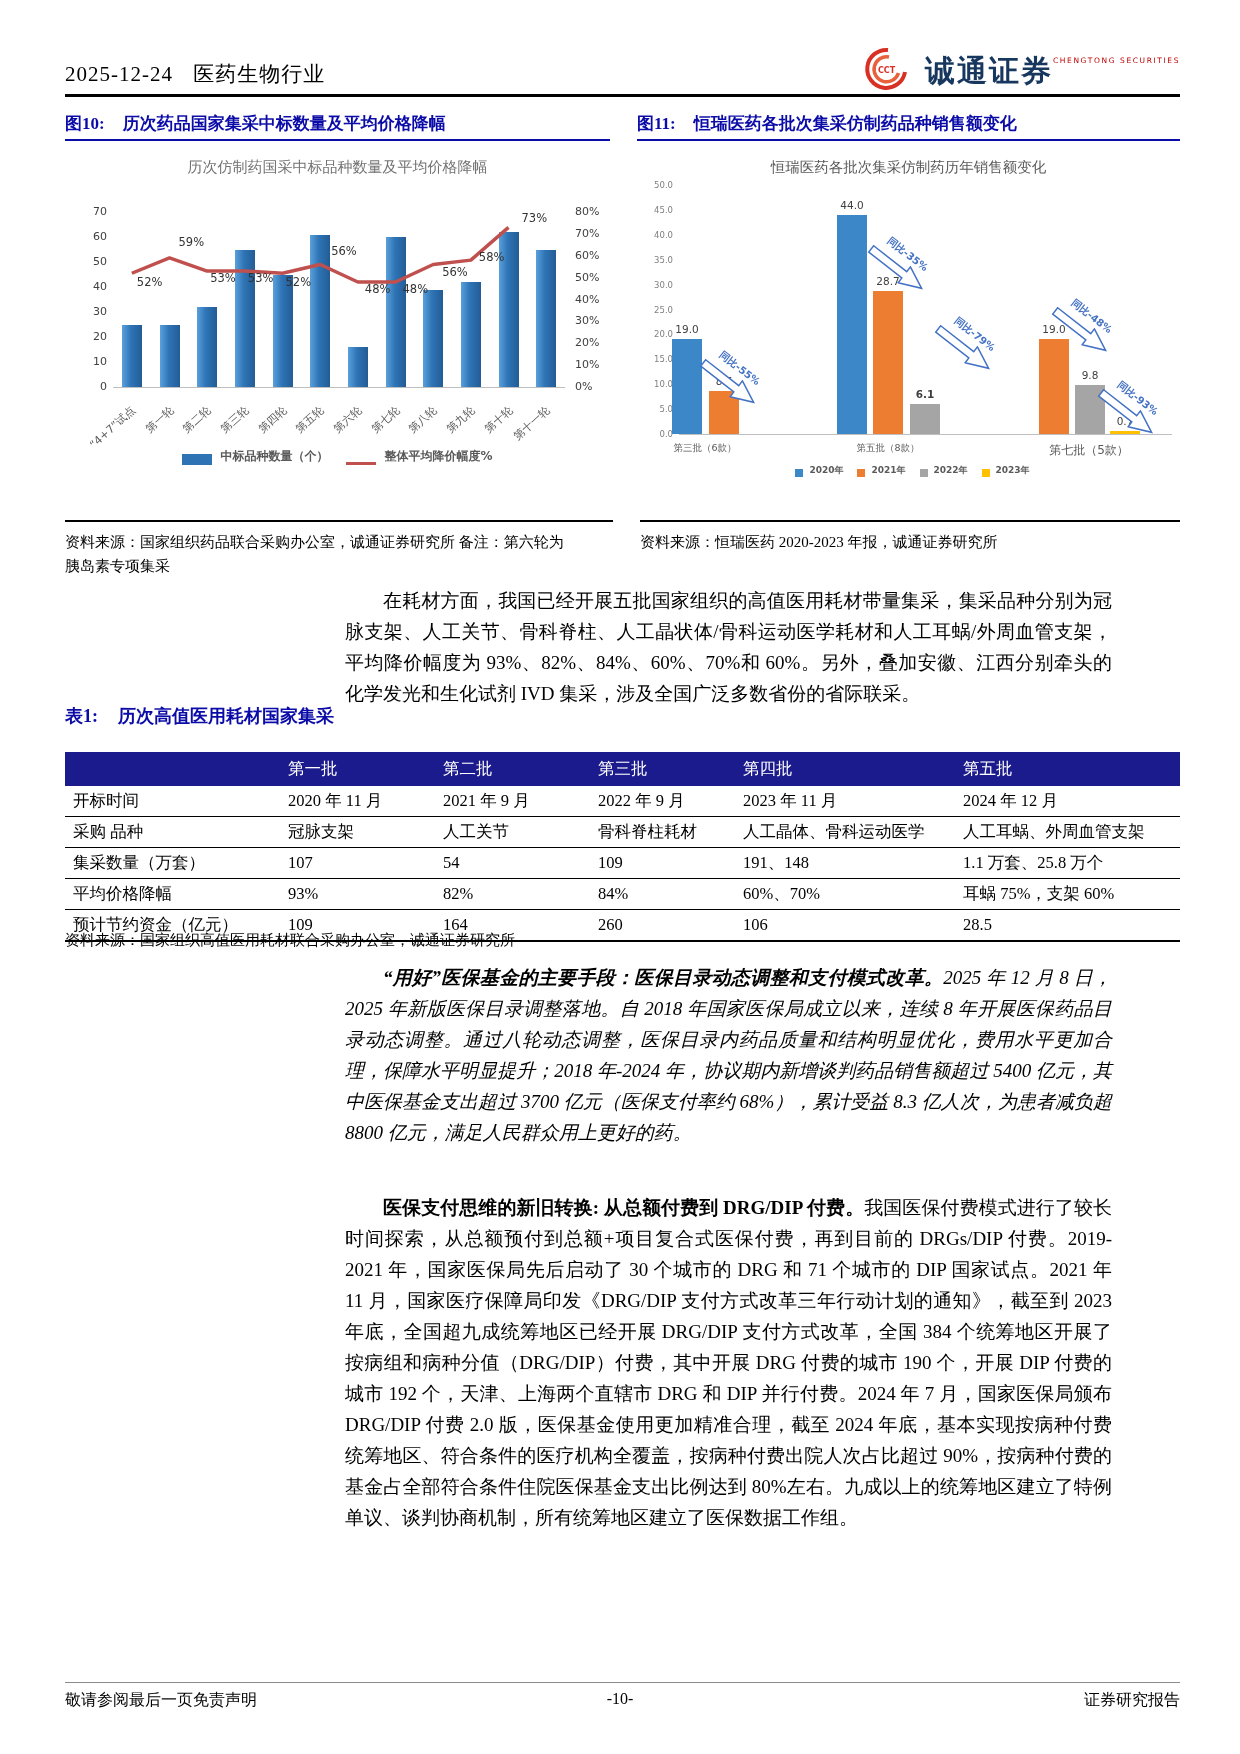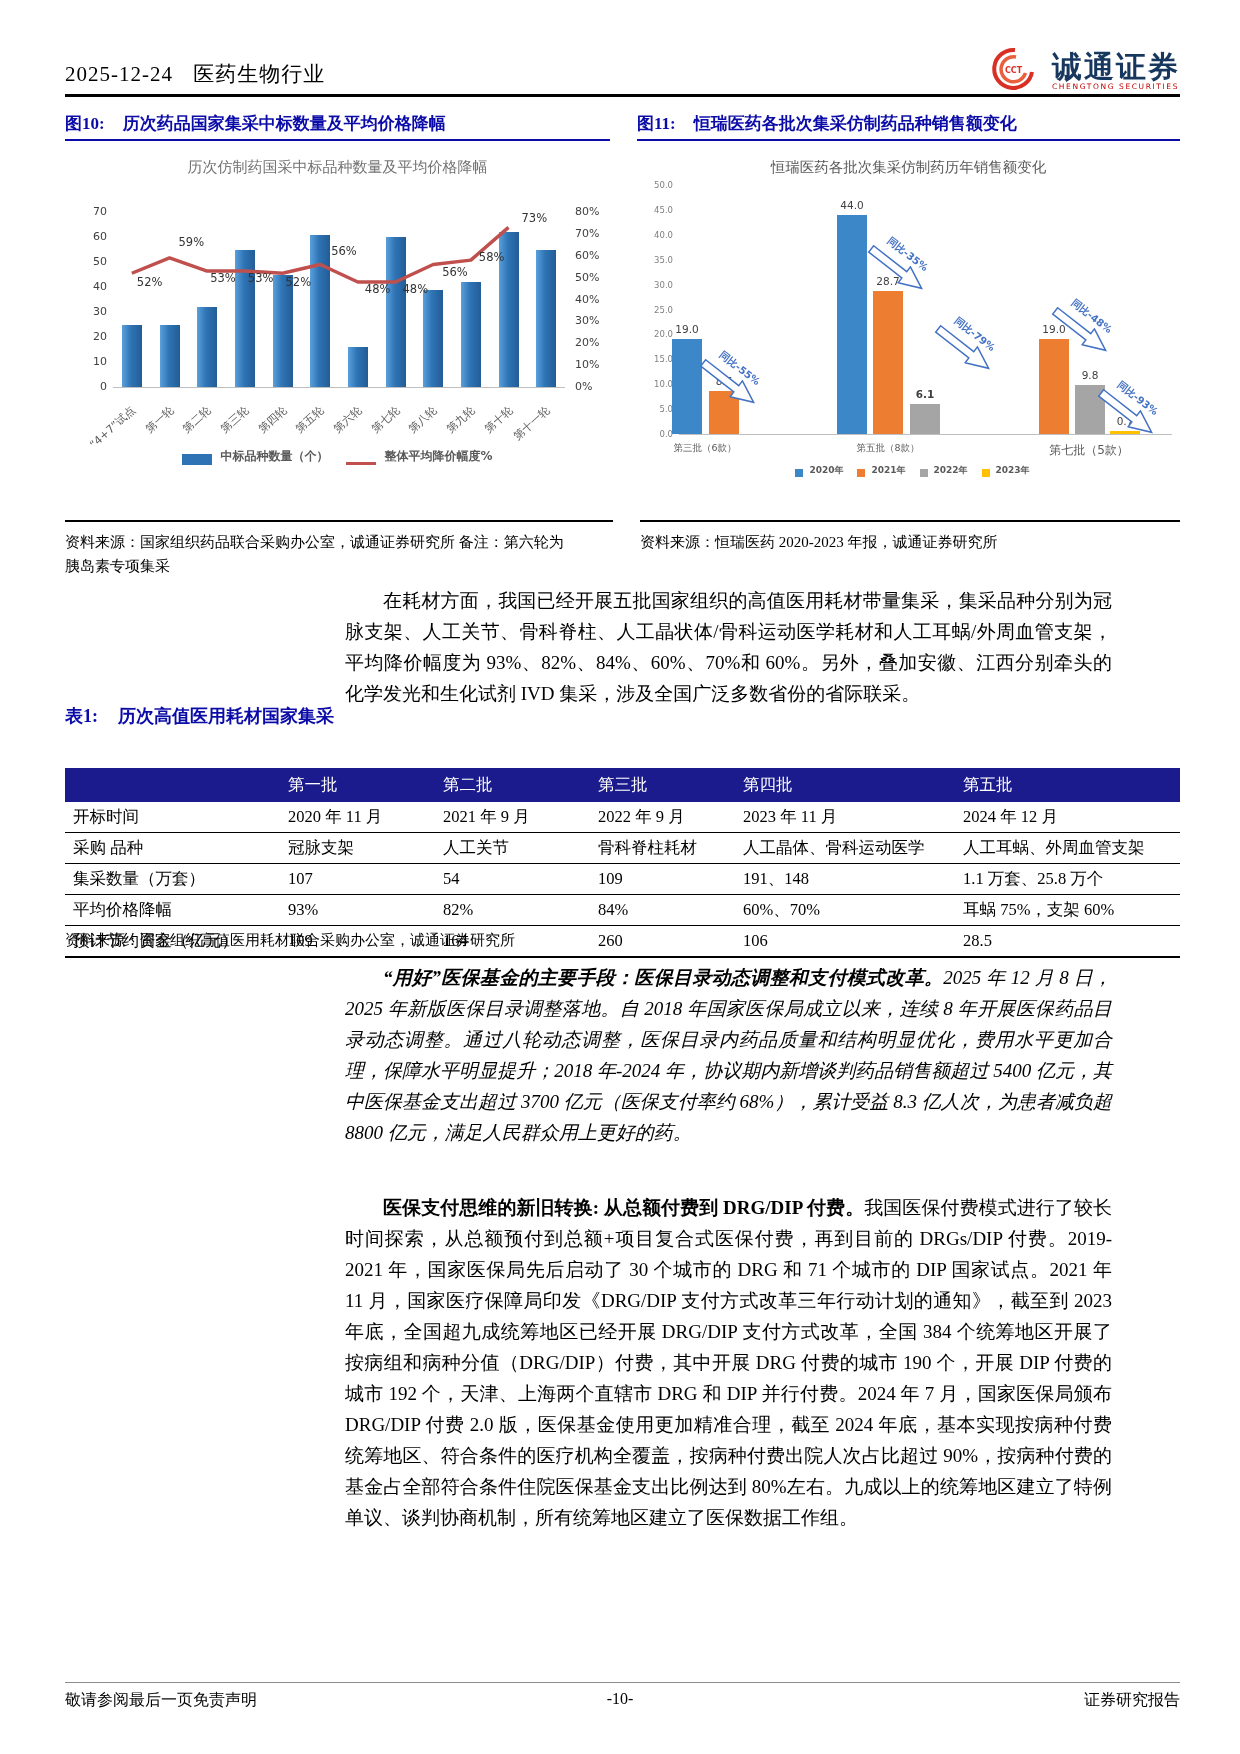--- a/index.html
+++ b/index.html
@@ -57,21 +57,21 @@
   <span style="margin-left:14px">医药生物行业</span>
 </div>
 <div class="abs hdr-logo">
   <span>
     <svg width="46" height="46" viewBox="0 0 46 46">
       <path d="M25 4 A19 19 0 1 0 42 26" fill="none" stroke="#D93025" stroke-width="4"></path>
       <path d="M26 11 A12.5 12.5 0 1 0 35.5 27" fill="none" stroke="#E8603C" stroke-width="3.5"></path>
       <text x="15" y="27" font-size="8" fill="#D93025" font-family="DejaVu Sans,sans-serif" font-weight="bold">CCT</text>
     </svg>
   </span>
-  <span style="display:flex;flex-direction:column;justify-content:center;">
+  <span style="display:flex;flex-direction:row;justify-content:center;">
     <span class="brand-cn">诚通证券</span>
     <span class="brand-en">CHENGTONG SECURITIES</span>
   </span>
 </div>
 <div class="abs hdr-rule"></div>
 
 <div class="abs fig-title" style="left:65px;">
   <span class="tag">图10:</span><span>历次药品国家集采中标数量及平均价格降幅</span>
 </div>
 <div class="abs fig-rule" style="left:65px;width:545px;"></div>
@@ -223,21 +223,21 @@
 <div class="abs sep-rule" style="left:65px;width:548px;"></div>
 <div class="abs sep-rule" style="left:640px;width:540px;"></div>
 <div class="abs src" style="left:65px;top:530px;width:505px;">资料来源：国家组织药品联合采购办公室，诚通证券研究所 备注：第六轮为胰岛素专项集采</div>
 <div class="abs src" style="left:640px;top:530px;width:540px;">资料来源：恒瑞医药 2020-2023 年报，诚通证券研究所</div>
 
 <div class="abs para" style="top:585px;">在耗材方面，我国已经开展五批国家组织的高值医用耗材带量集采，集采品种分别为冠脉支架、人工关节、骨科脊柱、人工晶状体/骨科运动医学耗材和人工耳蜗/外周血管支架，平均降价幅度为 93%、82%、84%、60%、70%和 60%。另外，叠加安徽、江西分别牵头的化学发光和生化试剂 IVD 集采，涉及全国广泛多数省份的省际联采。</div>
 
 <div class="abs tbl-title">
   <span class="tag">表1:</span><span>历次高值医用耗材国家集采</span>
 </div>
-<div class="abs" style="left:65px;top:768px;">
+<div class="abs" style="left:65px;top:752px;">
   <table class="t1" id="t1">
     <colgroup>
         <col style="width:215px">
         <col style="width:155px">
         <col style="width:155px">
         <col style="width:145px">
         <col style="width:220px">
         <col style="width:225px">
       </colgroup>
     <thead>

